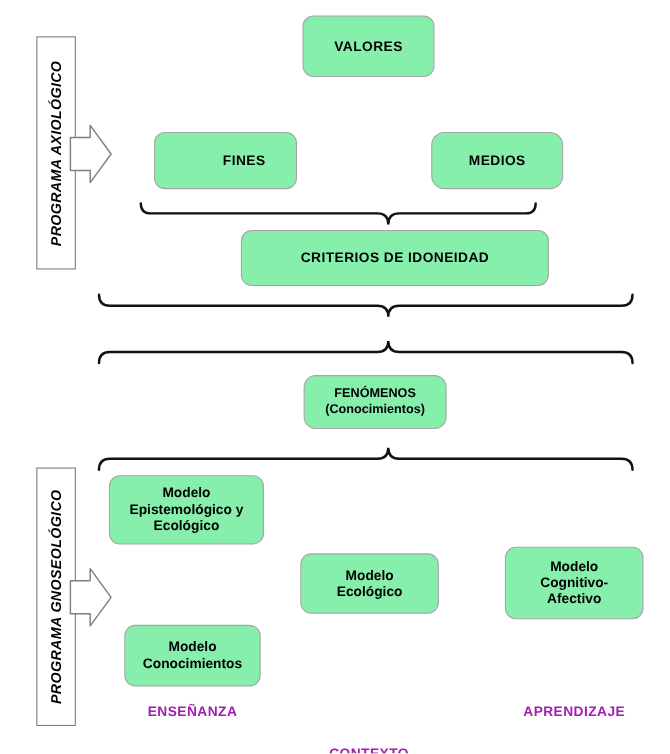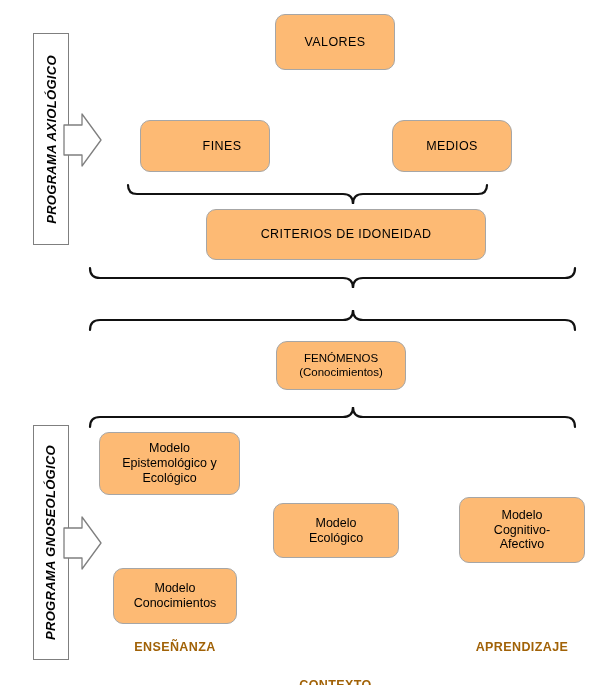--- a/index.html
+++ b/index.html
@@ -13,28 +13,28 @@
     height: 685px;
     background: #ffffff;
     font-family: "Liberation Sans", sans-serif;
     overflow: hidden;
   }
 
   
   .node {
     position: absolute;
     box-sizing: border-box;
-    background: #fdba74;
+    background: #86efac;
     border: 1px solid #a6a6a6;
     border-radius: 10px;
     display: flex;
     align-items: center;
     justify-content: center;
     text-align: center;
-    font-weight: normal;
+    font-weight: bold;
     color: #000000;
     line-height: 1.18;
     padding: 2px 4px;
   }
   .node.upper { font-size: 12.5px; letter-spacing: 0.4px; }
   .node.small { font-size: 11.5px; border-radius: 11px; }
   .node.model { font-size: 12.5px; }
 
   
   .prog-panel {
@@ -65,21 +65,21 @@
     height: 685px;
     pointer-events: none;
   }
 
   
   .caption {
     position: absolute;
     font-weight: bold;
     font-size: 12.5px;
     letter-spacing: 0.4px;
-    color: #a16207;
+    color: #a21caf;
     text-align: center;
     white-space: nowrap;
   }
 </style>
 </head>
 <body>
 
 <div id="canvas">
 
   <svg class="layer" viewBox="0 0 609 685">
@@ -135,21 +135,21 @@
   </div>
 
   <div class="node upper" style="left:140px; top:120px; width:130px; height:52px;padding-left:38px;">
     <span>FINES</span>
   </div>
 
   <div class="node upper" style="left:392px; top:120px; width:120px; height:52px;border-radius:12px;">
     <span>MEDIOS</span>
   </div>
 
-  <div class="node upper" style="left:206px; top:209px; width:280px; height:51px;justify-content:center;">
+  <div class="node upper" style="left:219px; top:209px; width:280px; height:51px;justify-content:center;">
     <span>CRITERIOS DE IDONEIDAD</span>
   </div>
 
   <div class="node small" style="left:276px; top:341px; width:130px; height:49px; flex-direction:column;">
     <span>FENÓMENOS</span>
     <span>(Conocimientos)</span>
   </div>
 
   <div class="node model" style="left:99px; top:432px; width:141px; height:63px; flex-direction:column;">
     <span>Modelo</span>

